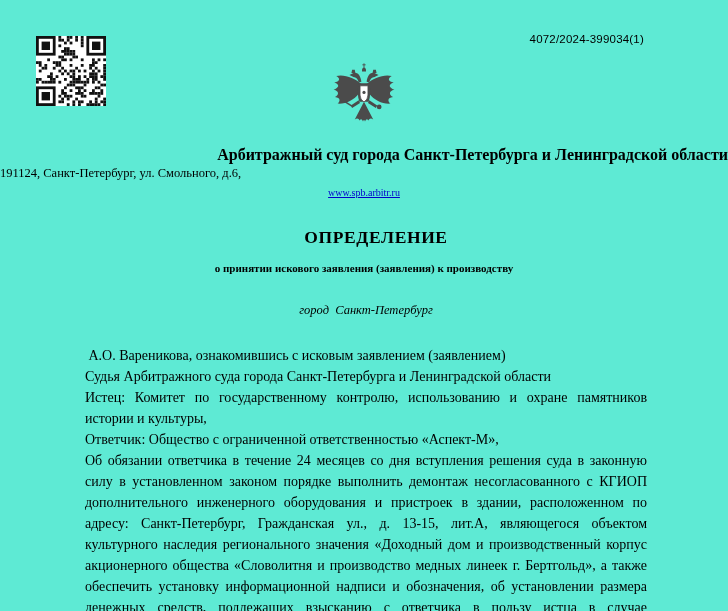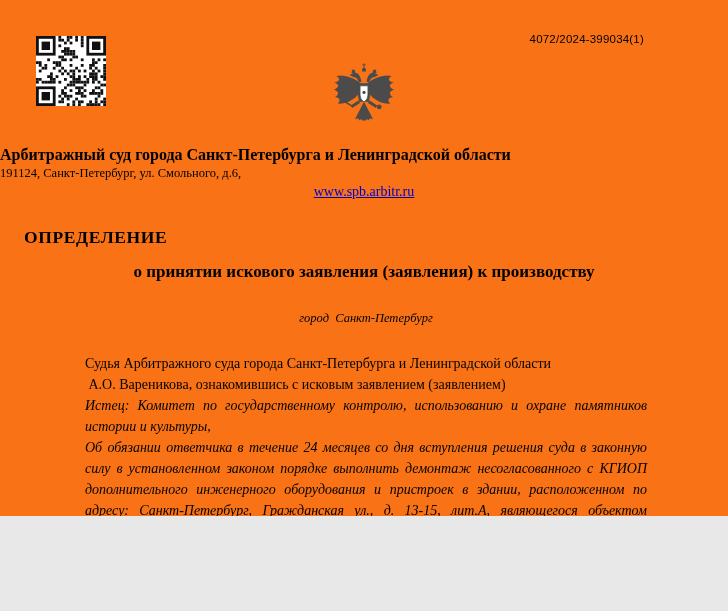--- a/index.html
+++ b/index.html
@@ -1,21 +1,21 @@
 <!DOCTYPE html>
 <html><head>
 <meta charset="utf-8">
 <style>
   * { margin: 0; padding: 0; box-sizing: border-box; }
   html, body { background: #e8e8e8; }
   .page {
     position: relative;
     width: 728px;
-    height: 516px;
-    background: #f97316;
+    height: 611px;
+    background: #5eead4;
     overflow: hidden;
     font-family: "Liberation Serif", "DejaVu Serif", serif;
     color: #000;
   }
   .qr {
     position: absolute;
     left: 36px;
     top: 36px;
     width: 70px;
     height: 70px;
@@ -28,51 +28,52 @@
     font-size: 11.5px;
     letter-spacing: 0.2px;
   }
   .emblem-row {
     padding-top: 62px;
     text-align: center;
     line-height: 0;
   }
   .court-name {
     margin-top: 9px;
-    text-align: left;
+    text-align: right;
     font-weight: bold;
     font-size: 16px;
     line-height: 19px;
   }
   .court-address {
     margin-top: 2px;
     text-align: left;
     font-size: 12.5px;
     line-height: 15px;
   }
   .court-url-row { text-align: center; margin-top: 1px; }
   .court-url {
-    font-size: 14px;
+    font-size: 10px;
     line-height: 15px;
     color: #0000CC;
     text-decoration: underline;
     cursor: pointer;
   }
   .doc-title {
     margin-top: 27px;
+    text-align: center;
     font-weight: bold;
     font-size: 17.5px;
     letter-spacing: 0.6px;
     margin-left: 24px;
   }
   .doc-subtitle {
     margin-top: 14px;
     text-align: center;
     font-weight: bold;
-    font-size: 17px;
+    font-size: 11px;
   }
   .meta-row {
     margin: 29px 81px 0 85px;
     display: flex;
     justify-content: center;
     align-items: flex-end;
   }
   .meta-city {
     font-style: italic;
     font-size: 12.5px;
@@ -91,21 +92,21 @@
     font-size: 14.5px;
     margin-right: 52px;
   }
   .body-text {
     margin: 27px 81px 0 85px;
     font-size: 14px;
     line-height: 21px;
   }
   .body-text p { margin: 0; }
   .p-left { text-align: left; white-space: pre-wrap; }
-  .p-just { text-align: justify; font-style: italic; }
+  .p-just { text-align: justify; }
 </style>
 </head>
 <body>
 
 <div class="page">
 
   <div class="qr"><svg width="70" height="70" viewBox="0 0 70 70" xmlns="http://www.w3.org/2000/svg">
         <rect width="70" height="70" fill="#fff"></rect>
         <rect x="0.00" y="0.00" width="19.60" height="19.60" fill="#111"></rect>
         <rect x="2.80" y="2.80" width="14.00" height="14.00" fill="#fff"></rect>
@@ -333,19 +334,20 @@
   <div class="doc-title">ОПРЕДЕЛЕНИЕ</div>
   <div class="doc-subtitle">о принятии искового заявления (заявления) к производству</div>
 
   <div class="meta-row">
     <div>
       <div class="meta-city">город  Санкт-Петербург</div>
     </div>
   </div>
 
   <div class="body-text">
+    <p class="p-left"> А.О. Вареникова, ознакомившись с исковым заявлением (заявлением)</p>
     <p class="p-left">Судья Арбитражного суда города Санкт-Петербурга и Ленинградской области</p>
-    <p class="p-left"> А.О. Вареникова, ознакомившись с исковым заявлением (заявлением)</p>
     <p class="p-just">Истец: Комитет по государственному контролю, использованию и охране памятников истории и культуры,</p>
+    <p class="p-left">Ответчик: Общество с ограниченной ответственностью «Аспект-М»,</p>
     <p class="p-just">Об обязании ответчика в течение 24 месяцев со дня вступления решения суда в законную силу в установленном законом порядке выполнить демонтаж несогласованного с КГИОП дополнительного инженерного оборудования и пристроек в здании, расположенном по адресу: Санкт-Петербург, Гражданская ул., д. 13-15, лит.А, являющегося объектом культурного наследия регионального значения «Доходный дом и производственный корпус акционерного общества «Словолитня и производство медных линеек г. Бертгольд», а также обеспечить установку информационной надписи и обозначения, об установлении размера денежных средств, подлежащих взысканию с ответчика в пользу истца в случае неисполнения решения суда, в установленный решением  срок, как 200 000 руб. в месяц до месяца фактического исполнения решения суда</p>
   </div>
 
 </div>
 
 </body></html>

